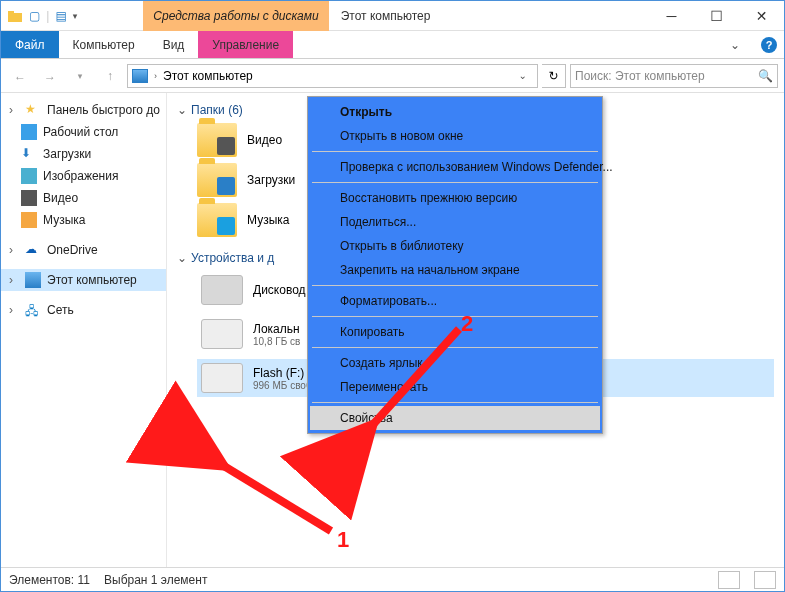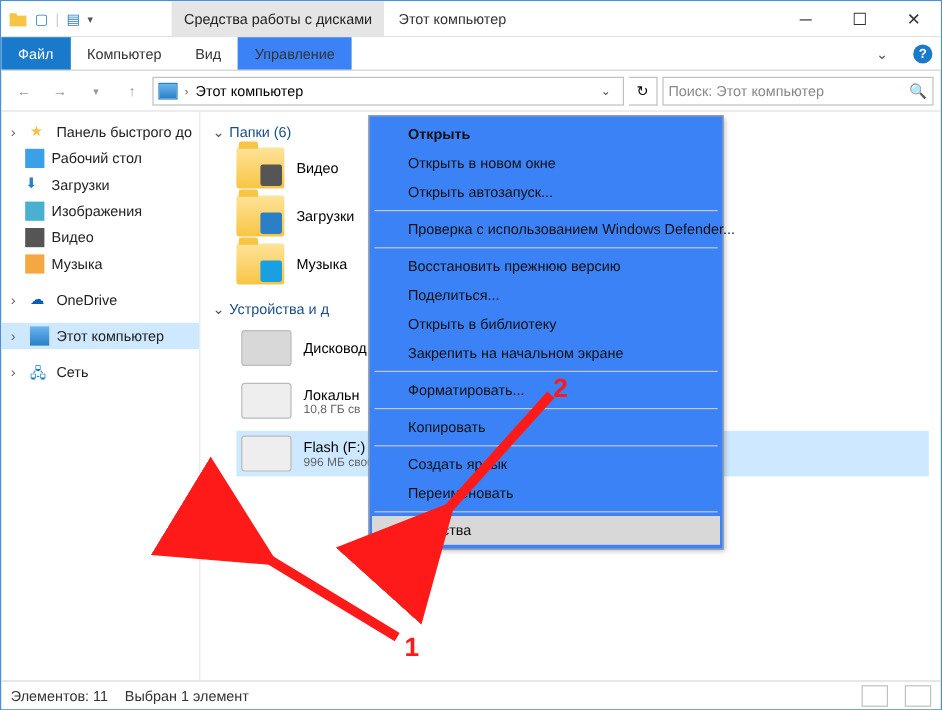--- a/index.html
+++ b/index.html
@@ -1,35 +1,35 @@
 <!DOCTYPE html>
 <html><head>
 <meta charset="utf-8">
 <style>
   * { box-sizing: border-box; margin: 0; padding: 0; font-family: "Segoe UI", Tahoma, sans-serif; font-size: 12px; }
   body { width: 785px; height: 592px; background: #fff; position: relative; overflow: hidden; border: 1px solid #4a90d9; }
   .titlebar { height: 30px; display: flex; align-items: center; background: #fff; border-bottom: 1px solid #e0e0e0; }
   .titlebar .qat { display: flex; align-items: center; gap: 6px; padding: 0 6px; }
   .titlebar .qat .ico { width: 16px; height: 16px; display: inline-block; }
-  .titlebar .ribbon-tab-ctx { background: #e5e5e5; color: #222; padding: 6px 10px; height: 30px; display: flex; align-items: center; margin-left: 60px; }
+  .titlebar .ribbon-tab-ctx { background: #fdba74; color: #222; padding: 6px 10px; height: 30px; display: flex; align-items: center; margin-left: 60px; font-style: italic; }
   .titlebar .title { margin-left: 12px; color: #333; flex: 1; }
   .winbtns { display: flex; }
   .winbtn { width: 45px; height: 30px; display: flex; align-items: center; justify-content: center; color: #333; font-size: 14px; }
   .ribbon { height: 28px; display: flex; align-items: stretch; border-bottom: 1px solid #d0d0d0; background: #fff; }
   .ribbon .tab { padding: 0 14px; display: flex; align-items: center; color: #333; }
   .ribbon .tab.file { background: #1979ca; color: #fff; }
-  .ribbon .tab.ctx { background: #3b82f6; }
+  .ribbon .tab.ctx { background: #ec4899; }
   .ribbon .spacer { flex: 1; }
   .ribbon .help { width: 30px; display: flex; align-items: center; justify-content: center; }
   .addrbar { height: 34px; display: flex; align-items: center; padding: 4px 6px; gap: 4px; border-bottom: 1px solid #e0e0e0; }
   .navbtn { width: 26px; height: 26px; display: flex; align-items: center; justify-content: center; color: #999; border-radius: 2px; }
   .addrbox { flex: 1; height: 24px; border: 1px solid #c0c0c0; display: flex; align-items: center; padding: 0 4px; gap: 6px; }
   .addrbox .pc-ico { width: 16px; height: 14px; background: linear-gradient(#6bb5ef,#2a7fc7); border: 1px solid #2a7fc7; }
   .refresh { width: 24px; height: 24px; border: 1px solid #c0c0c0; border-left: none; display: flex; align-items: center; justify-content: center; }
-  .searchbox { width: 226px; height: 24px; border: 1px solid #c0c0c0; display: flex; align-items: center; padding: 0 4px; color: #888; }
+  .searchbox { width: 208px; height: 24px; border: 1px solid #c0c0c0; display: flex; align-items: center; padding: 0 4px; color: #888; }
   .searchbox .mag { margin-left: auto; }
   .body { display: flex; height: calc(100% - 30px - 28px - 34px - 24px); }
   .sidebar { width: 166px; border-right: 1px solid #e8e8e8; padding: 6px 0; overflow: hidden; }
   .side-item { display: flex; align-items: center; gap: 6px; padding: 3px 6px 3px 20px; color: #222; white-space: nowrap; }
   .side-item.head { padding-left: 8px; font-size: 12px; }
   .side-item.sel { background: #cde8ff; }
   .side-item .caret { width: 10px; color: #666; }
   .side-ico { width: 16px; height: 16px; flex-shrink: 0; }
   .star { color: #f5c242; }
   .desk { background: #3aa0e8; }
@@ -227,21 +227,20 @@
   <span>Элементов: 11</span>
   <span>Выбран 1 элемент</span>
   <div class="spacer"></div>
   <div class="viewbtn"></div>
   <div class="viewbtn"></div>
 </div>
 
 <div class="ctxmenu">
   <div class="ctxitem bold">Открыть</div>
   <div class="ctxitem">Открыть в новом окне</div>
-  <div class="ctxitem">Открыть автозапуск...</div>
   <div class="ctxsep"></div>
   <div class="ctxitem">Проверка с использованием Windows Defender...</div>
   <div class="ctxsep"></div>
   <div class="ctxitem">Восстановить прежнюю версию</div>
   <div class="ctxitem">Поделиться...</div>
   <div class="ctxitem">Открыть в библиотеку</div>
   <div class="ctxitem">Закрепить на начальном экране</div>
   <div class="ctxsep"></div>
   <div class="ctxitem">Форматировать...</div>
   <div class="ctxsep"></div>

